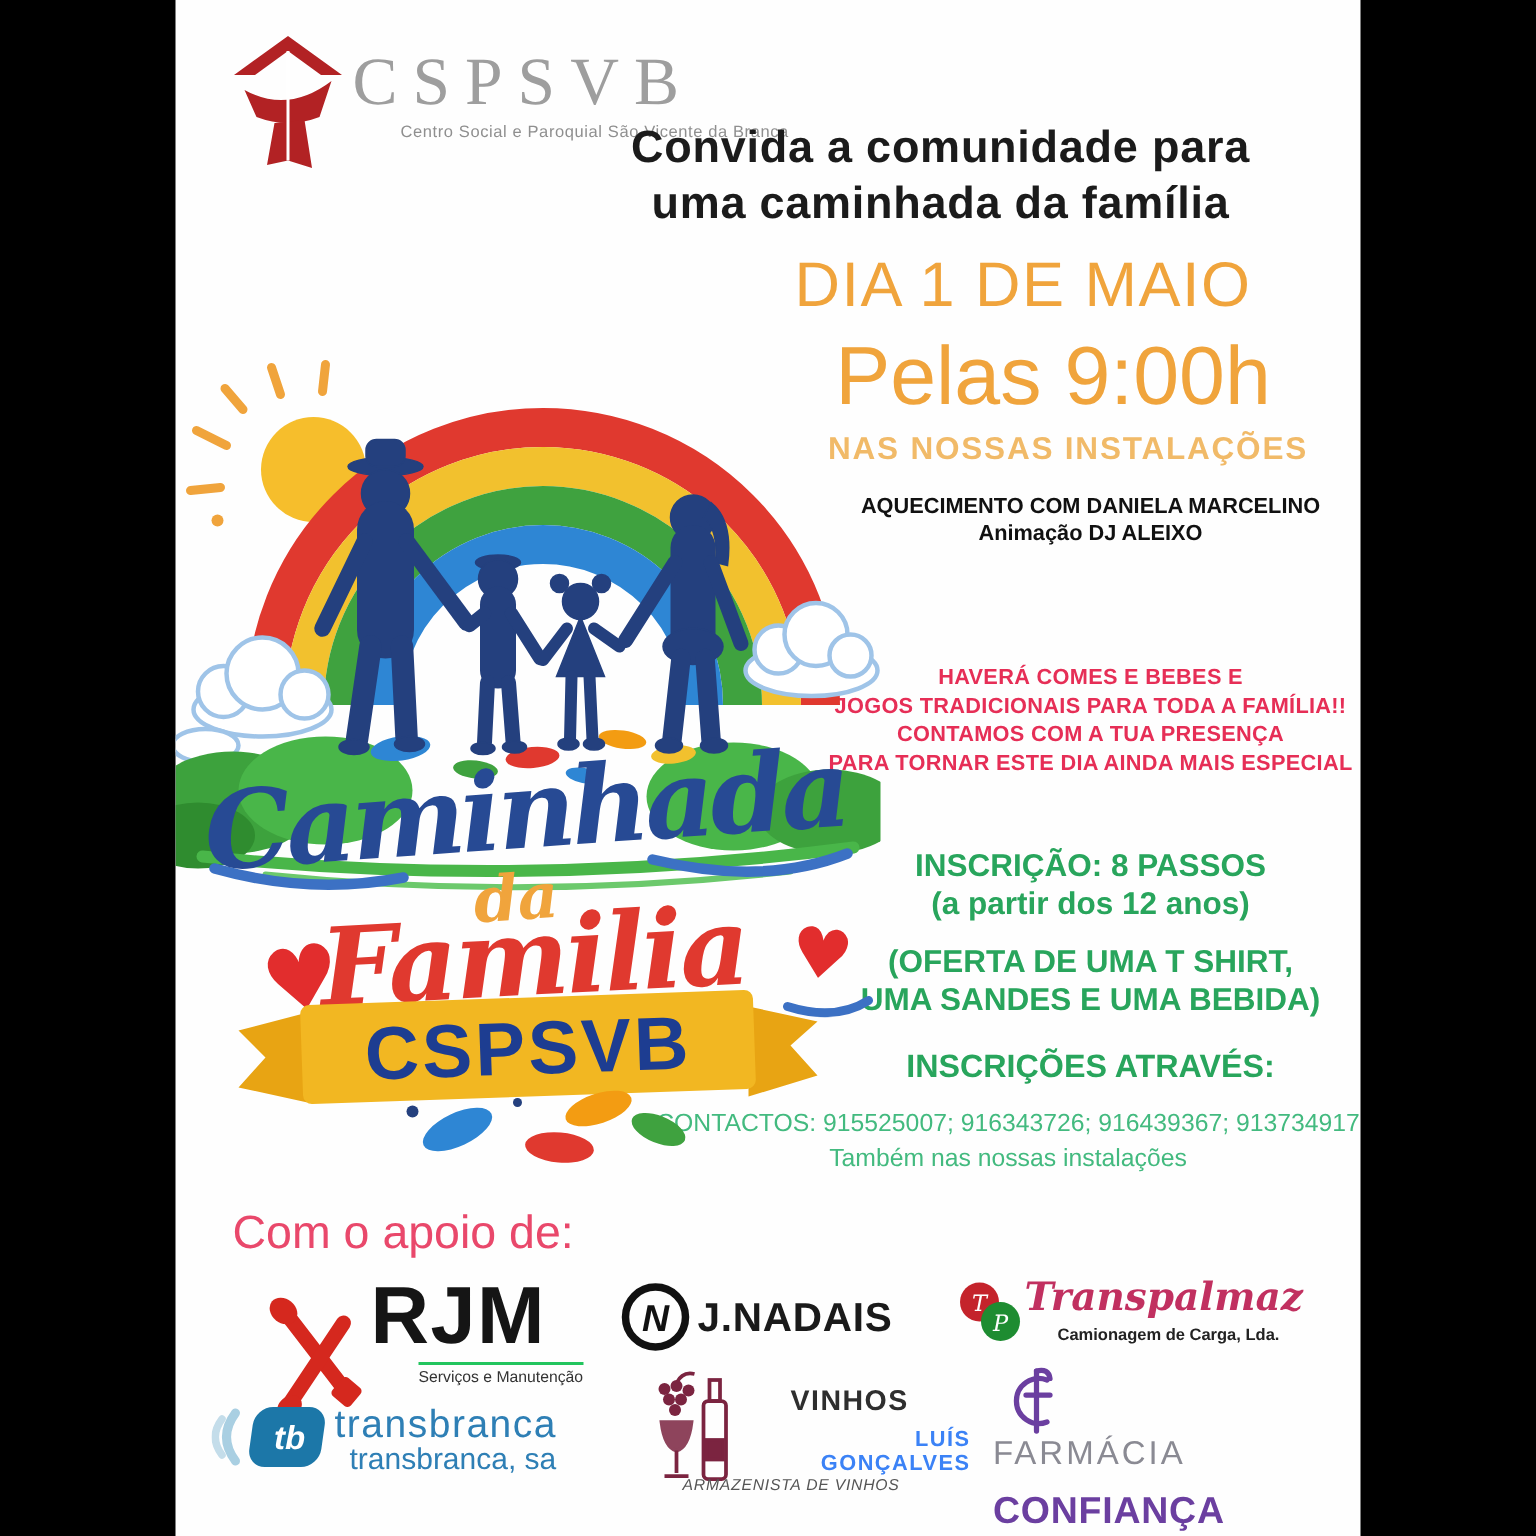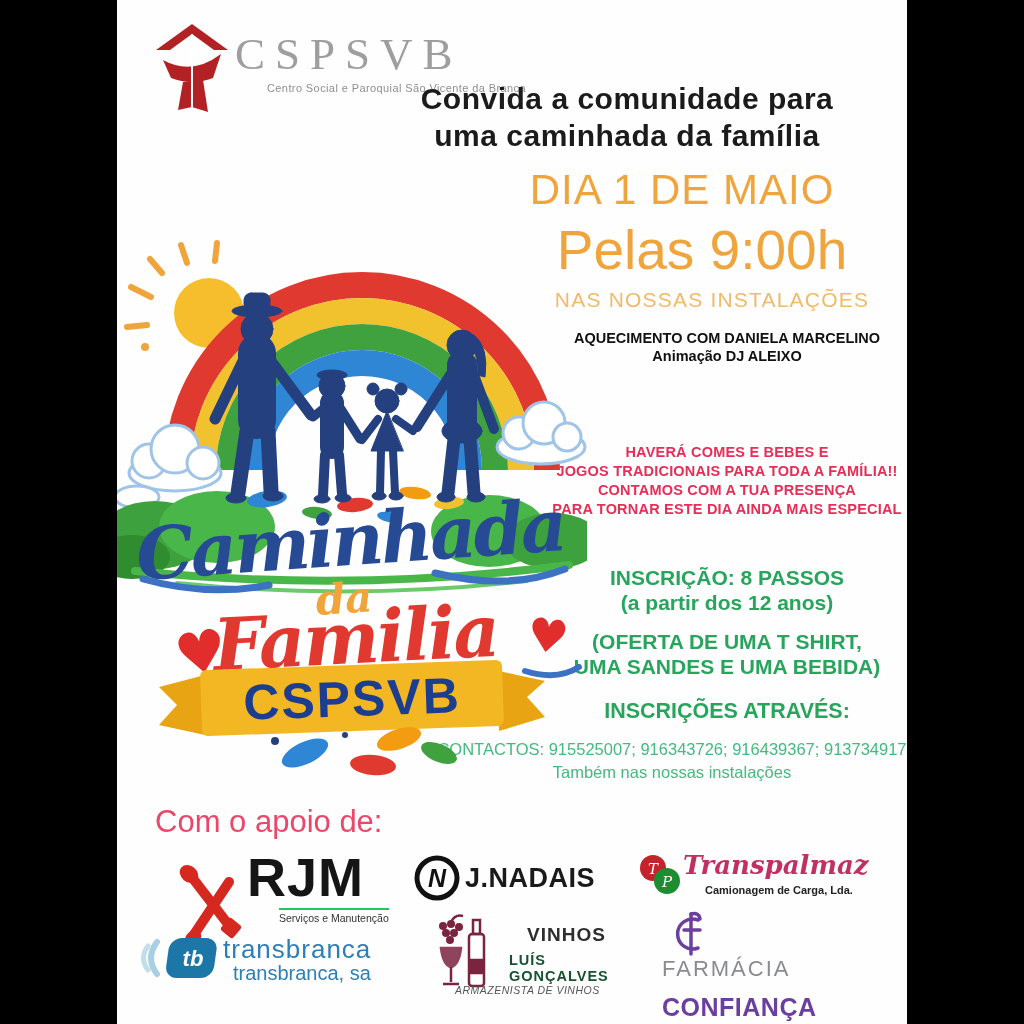--- a/index.html
+++ b/index.html
@@ -13,21 +13,21 @@
   
   .org-acronym{left:118px;top:28px;font-family:"Liberation Serif",serif;
     font-size:45px;color:#9e9e9e;letter-spacing:10px;}
   .org-subtitle{left:122px;top:82px;font-size:11px;color:#8f8f8f;letter-spacing:.4px;margin-left:28px;}
 
   .headline{left:240px;top:80px;width:540px;font-size:30px;font-weight:700;
     color:#1b1b1b;line-height:37px;letter-spacing:.5px;}
 
   .date-line{left:340px;top:166px;width:450px;font-size:42px;color:#F0A43C;letter-spacing:1px;}
   .time-line{left:360px;top:218px;width:450px;font-size:55px;color:#F0A43C;}
-  .loc-line{left:370px;top:288px;width:450px;font-size:21px;color:#F1BA68;letter-spacing:1.2px;}
+  .loc-line{left:370px;top:288px;width:450px;font-size:21px;color:#F1BA68;letter-spacing:1.2px;font-weight:bold;}
 
   .warmup{left:430px;top:329px;width:360px;font-size:14.5px;font-weight:700;
     color:#111;line-height:18px;}
   .route{left:430px;top:381px;width:360px;font-size:18px;font-weight:700;
     color:#F0A43C;line-height:22px;}
   .highlight{left:420px;top:443px;width:380px;font-size:14.5px;font-weight:800;
     color:#E62E56;line-height:19px;letter-spacing:.2px;}
   .inscricao{left:430px;top:565px;width:360px;font-size:21px;font-weight:700;
     color:#28A55C;line-height:25px;}
   .oferta{left:420px;top:629px;width:380px;font-size:21px;font-weight:700;
@@ -45,21 +45,21 @@
   .jnadais-name{left:52px;top:9px;font-size:27px;font-weight:900;color:#1a1a1a;letter-spacing:.5px;}
   .transpalmaz{left:518px;top:848px;width:240px;height:60px;}
   .tp-name{left:48px;top:2px;font-family:"DejaVu Serif",serif;font-style:italic;
     font-weight:700;font-size:26px;color:#C13060;}
   .tp-sub{left:70px;top:36px;font-size:11px;font-weight:700;color:#222;}
   .transbranca{left:24px;top:932px;width:230px;height:60px;}
   .tb-name{left:82px;top:2px;font-size:26px;color:#2E7FB5;letter-spacing:1px;}
   .tb-sub{left:92px;top:30px;font-size:20px;color:#2E7FB5;}
   .vinhos{left:300px;top:912px;width:230px;height:95px;}
   .vin-l1{left:110px;top:12px;font-size:19px;font-weight:800;color:#2e2e2e;letter-spacing:1px;}
-  .vin-l2{left:92px;top:40px;font-size:14.5px;font-weight:800;color:#14532d;letter-spacing:1px;}
+  .vin-l2{left:92px;top:40px;font-size:14.5px;font-weight:800;color:#3b82f6;letter-spacing:1px;text-align:right;}
   .vin-l3{left:38px;top:72px;font-size:10.5px;font-style:italic;color:#555;letter-spacing:.5px;}
   .farmacia{left:543px;top:910px;width:220px;height:100px;}
   .far-l1{left:2px;top:46px;font-size:22px;color:#8a8a93;letter-spacing:2px;}
   .far-l2{left:2px;top:68px;font-size:25px;font-weight:800;color:#6B3FA0;letter-spacing:.5px;margin-top:15px;}
 </style>
 </head>
 <body>
 
 <div class="poster">
 

